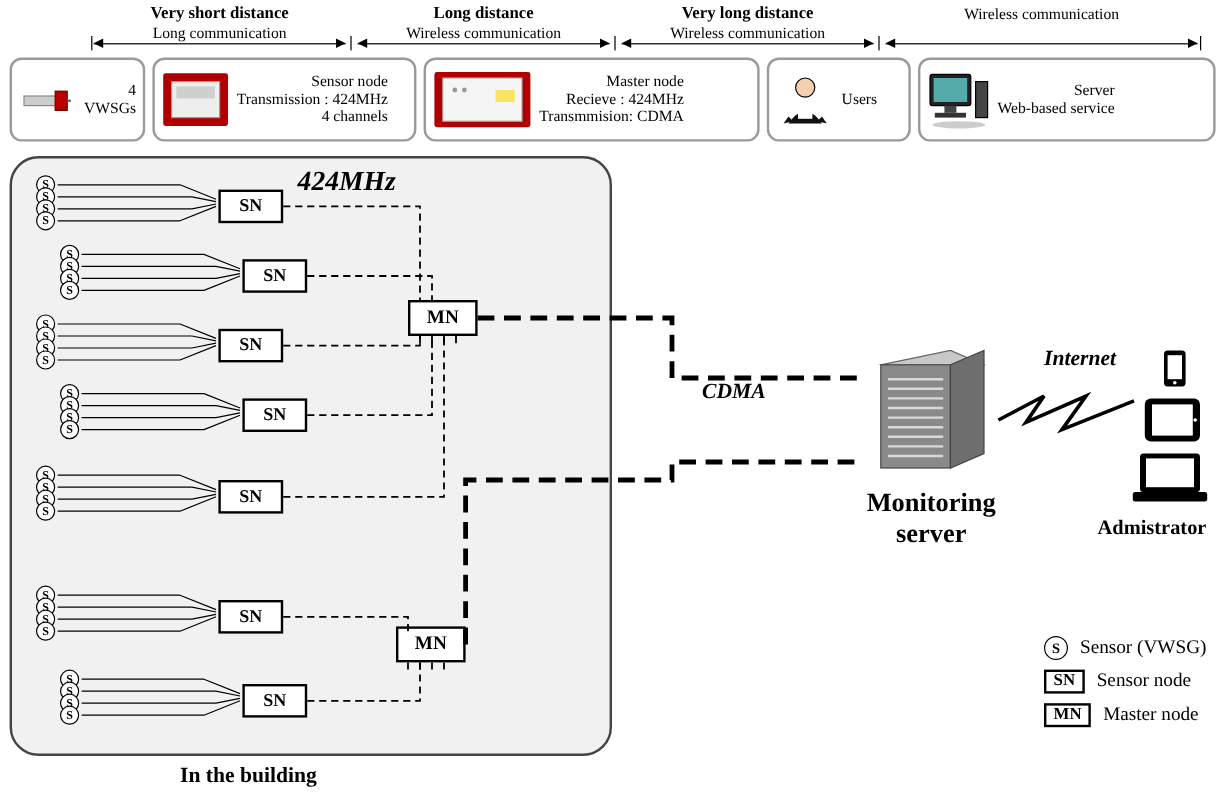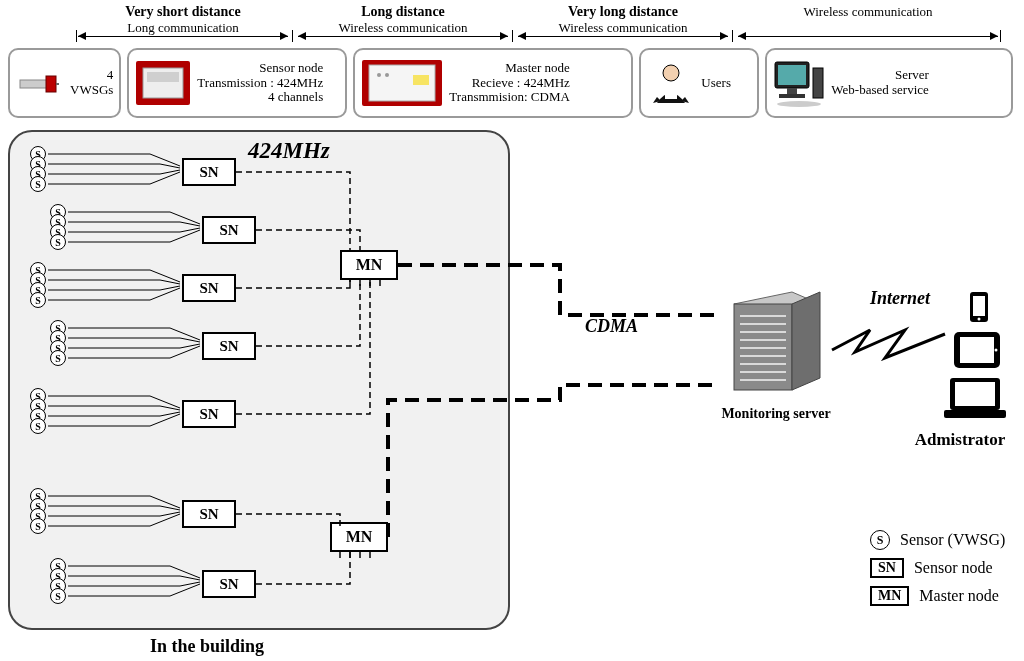--- a/index.html
+++ b/index.html
@@ -124,21 +124,21 @@
     background: #fff;
   }
 
   
   .server-img {
     position: absolute;
     left: 720px; top: 286px; width: 112px; height: 116px;
   }
   .server-label {
     position: absolute; left: 720px; top: 406px; width: 112px;
-    text-align: center; font-weight: bold; font-size: 14px;
+    text-align: center; font-weight: bold; font-size: 22px;
   }
   .cdma-label {
     position: absolute; left: 585px; top: 288px;
     font-style: italic; font-weight: bold; font-size: 18px; margin-top: 28px;
   }
   .internet-label {
     position: absolute; left: 870px; top: 288px;
     font-style: italic; font-weight: bold; font-size: 18px;
   }
   .admin-label {

